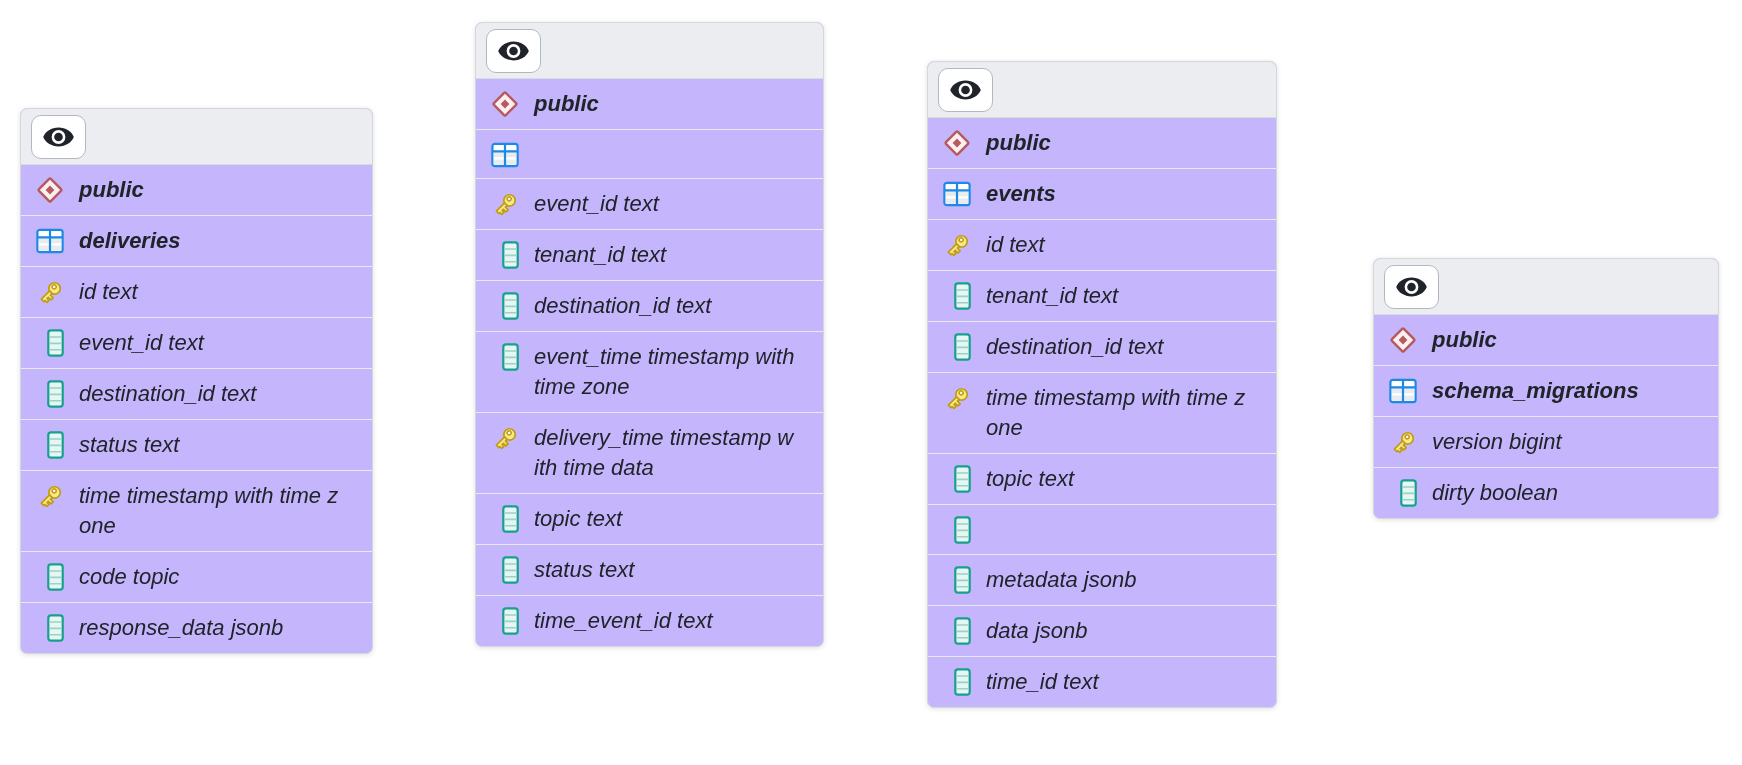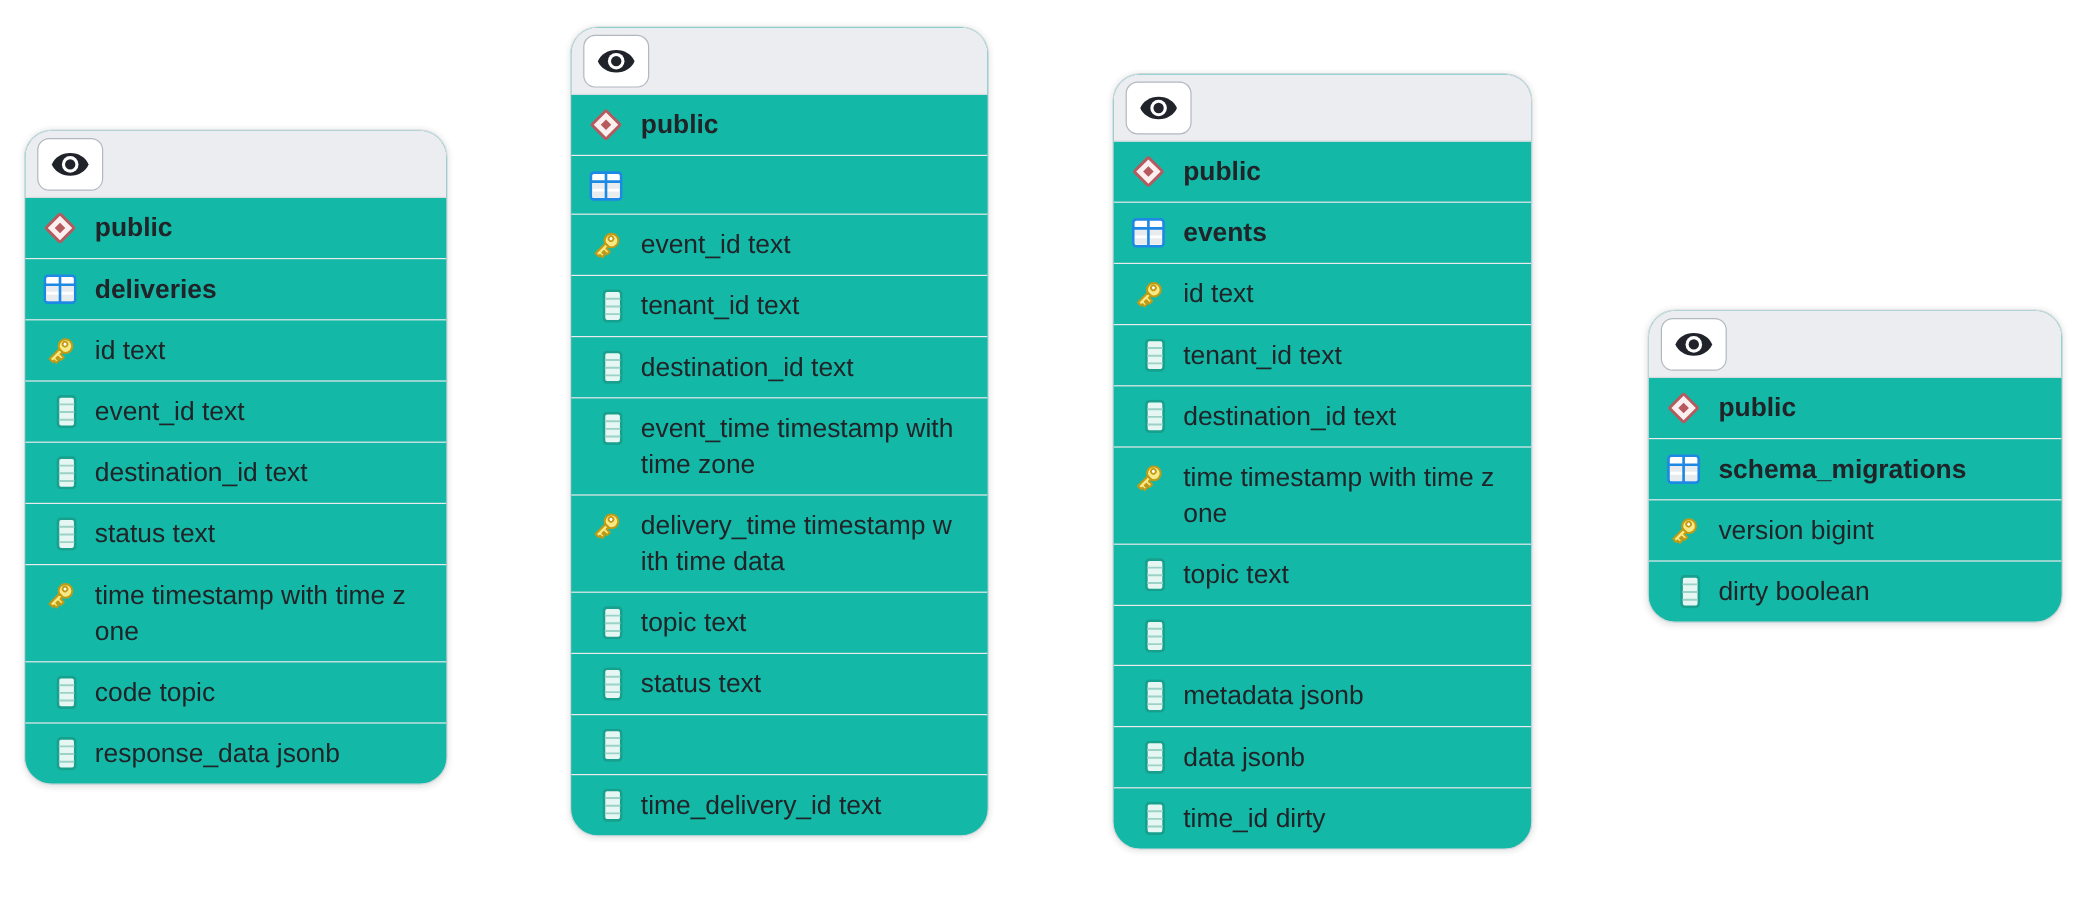--- a/index.html
+++ b/index.html
@@ -13,22 +13,22 @@
     --eye-color:#20242a; --text:#202428; --eye-btn-border:#b2b8bf;
   }
   *{box-sizing:border-box;}
   html,body{margin:0;padding:0;}
   body{
     width:1742px;height:765px;position:relative;background:#ffffff;
     font-family:"Liberation Sans","DejaVu Sans",sans-serif;color:var(--text);
     overflow:hidden;
   }
   .card{
-    position:absolute;background:#14b8a6;border:1px solid var(--card-border);
-    border-radius:23px;box-shadow:0 1px 5px rgba(25,33,46,.14);overflow:hidden;
+    position:absolute;background:#c4b5fd;border:1px solid var(--card-border);
+    border-radius:7px;box-shadow:0 1px 5px rgba(25,33,46,.14);overflow:hidden;font-style:italic;
   }
   .card-header{
     height:56px;background:var(--header-bg);border-bottom:1px solid var(--header-border);
     display:flex;align-items:center;padding-left:10px;
   }
   .eye-btn{
     width:55px;height:44px;background:#fff;border:1.5px solid var(--eye-btn-border);
     border-radius:10px;display:flex;align-items:center;justify-content:center;
     padding:0;cursor:pointer;font:inherit;
   }
@@ -282,30 +282,21 @@
     <span class="label">status text</span>
   </div>
         <div class="t-row column-row">
     <span class="icon-slot">
 
       <svg class="col-icon-svg" width="17" height="28" viewBox="0 0 17 28" aria-hidden="true">
         <rect class="i-col-frame" x="1.3" y="1.3" width="14.4" height="25.4" rx="2.6" stroke-width="2.2"></rect>
         <path class="i-col-lines" d="M2 8 H15 M2 14.4 H15 M2 20.8 H15" stroke-width="1.6"></path>
       </svg>
     </span>
-  </div>
-        <div class="t-row column-row">
-    <span class="icon-slot">
-
-      <svg class="col-icon-svg" width="17" height="28" viewBox="0 0 17 28" aria-hidden="true">
-        <rect class="i-col-frame" x="1.3" y="1.3" width="14.4" height="25.4" rx="2.6" stroke-width="2.2"></rect>
-        <path class="i-col-lines" d="M2 8 H15 M2 14.4 H15 M2 20.8 H15" stroke-width="1.6"></path>
-      </svg>
-    </span>
-    <span class="label">time_delivery_id text</span>
+    <span class="label">time_event_id text</span>
   </div>
       </div>
   </div>
     <div class="card" style="left: 927px; top: 61px; width: 350px;">
     <div class="card-header">
       <button class="eye-btn">
         <svg class="eye-icon-svg" width="33" height="24" viewBox="0 0 33 24" aria-hidden="true">
           <path class="i-eye-body" d="M16.5 2.6 C9.3 2.6 3.4 6.5 1.2 12 c2.2 5.5 8.1 9.4 15.3 9.4 s13.1-3.9 15.3-9.4 C29.6 6.5 23.7 2.6 16.5 2.6 Z"></path>
           <circle class="i-eye-ring" cx="16.5" cy="12" r="6.9"></circle>
           <circle class="i-eye-pupil" cx="16.5" cy="12" r="4.3"></circle>
@@ -421,21 +412,21 @@
     <span class="label">data jsonb</span>
   </div>
         <div class="t-row column-row">
     <span class="icon-slot">
 
       <svg class="col-icon-svg" width="17" height="28" viewBox="0 0 17 28" aria-hidden="true">
         <rect class="i-col-frame" x="1.3" y="1.3" width="14.4" height="25.4" rx="2.6" stroke-width="2.2"></rect>
         <path class="i-col-lines" d="M2 8 H15 M2 14.4 H15 M2 20.8 H15" stroke-width="1.6"></path>
       </svg>
     </span>
-    <span class="label">time_id dirty</span>
+    <span class="label">time_id text</span>
   </div>
       </div>
   </div>
     <div class="card" style="left: 1373px; top: 258px; width: 346px;">
     <div class="card-header">
       <button class="eye-btn">
         <svg class="eye-icon-svg" width="33" height="24" viewBox="0 0 33 24" aria-hidden="true">
           <path class="i-eye-body" d="M16.5 2.6 C9.3 2.6 3.4 6.5 1.2 12 c2.2 5.5 8.1 9.4 15.3 9.4 s13.1-3.9 15.3-9.4 C29.6 6.5 23.7 2.6 16.5 2.6 Z"></path>
           <circle class="i-eye-ring" cx="16.5" cy="12" r="6.9"></circle>
           <circle class="i-eye-pupil" cx="16.5" cy="12" r="4.3"></circle>

